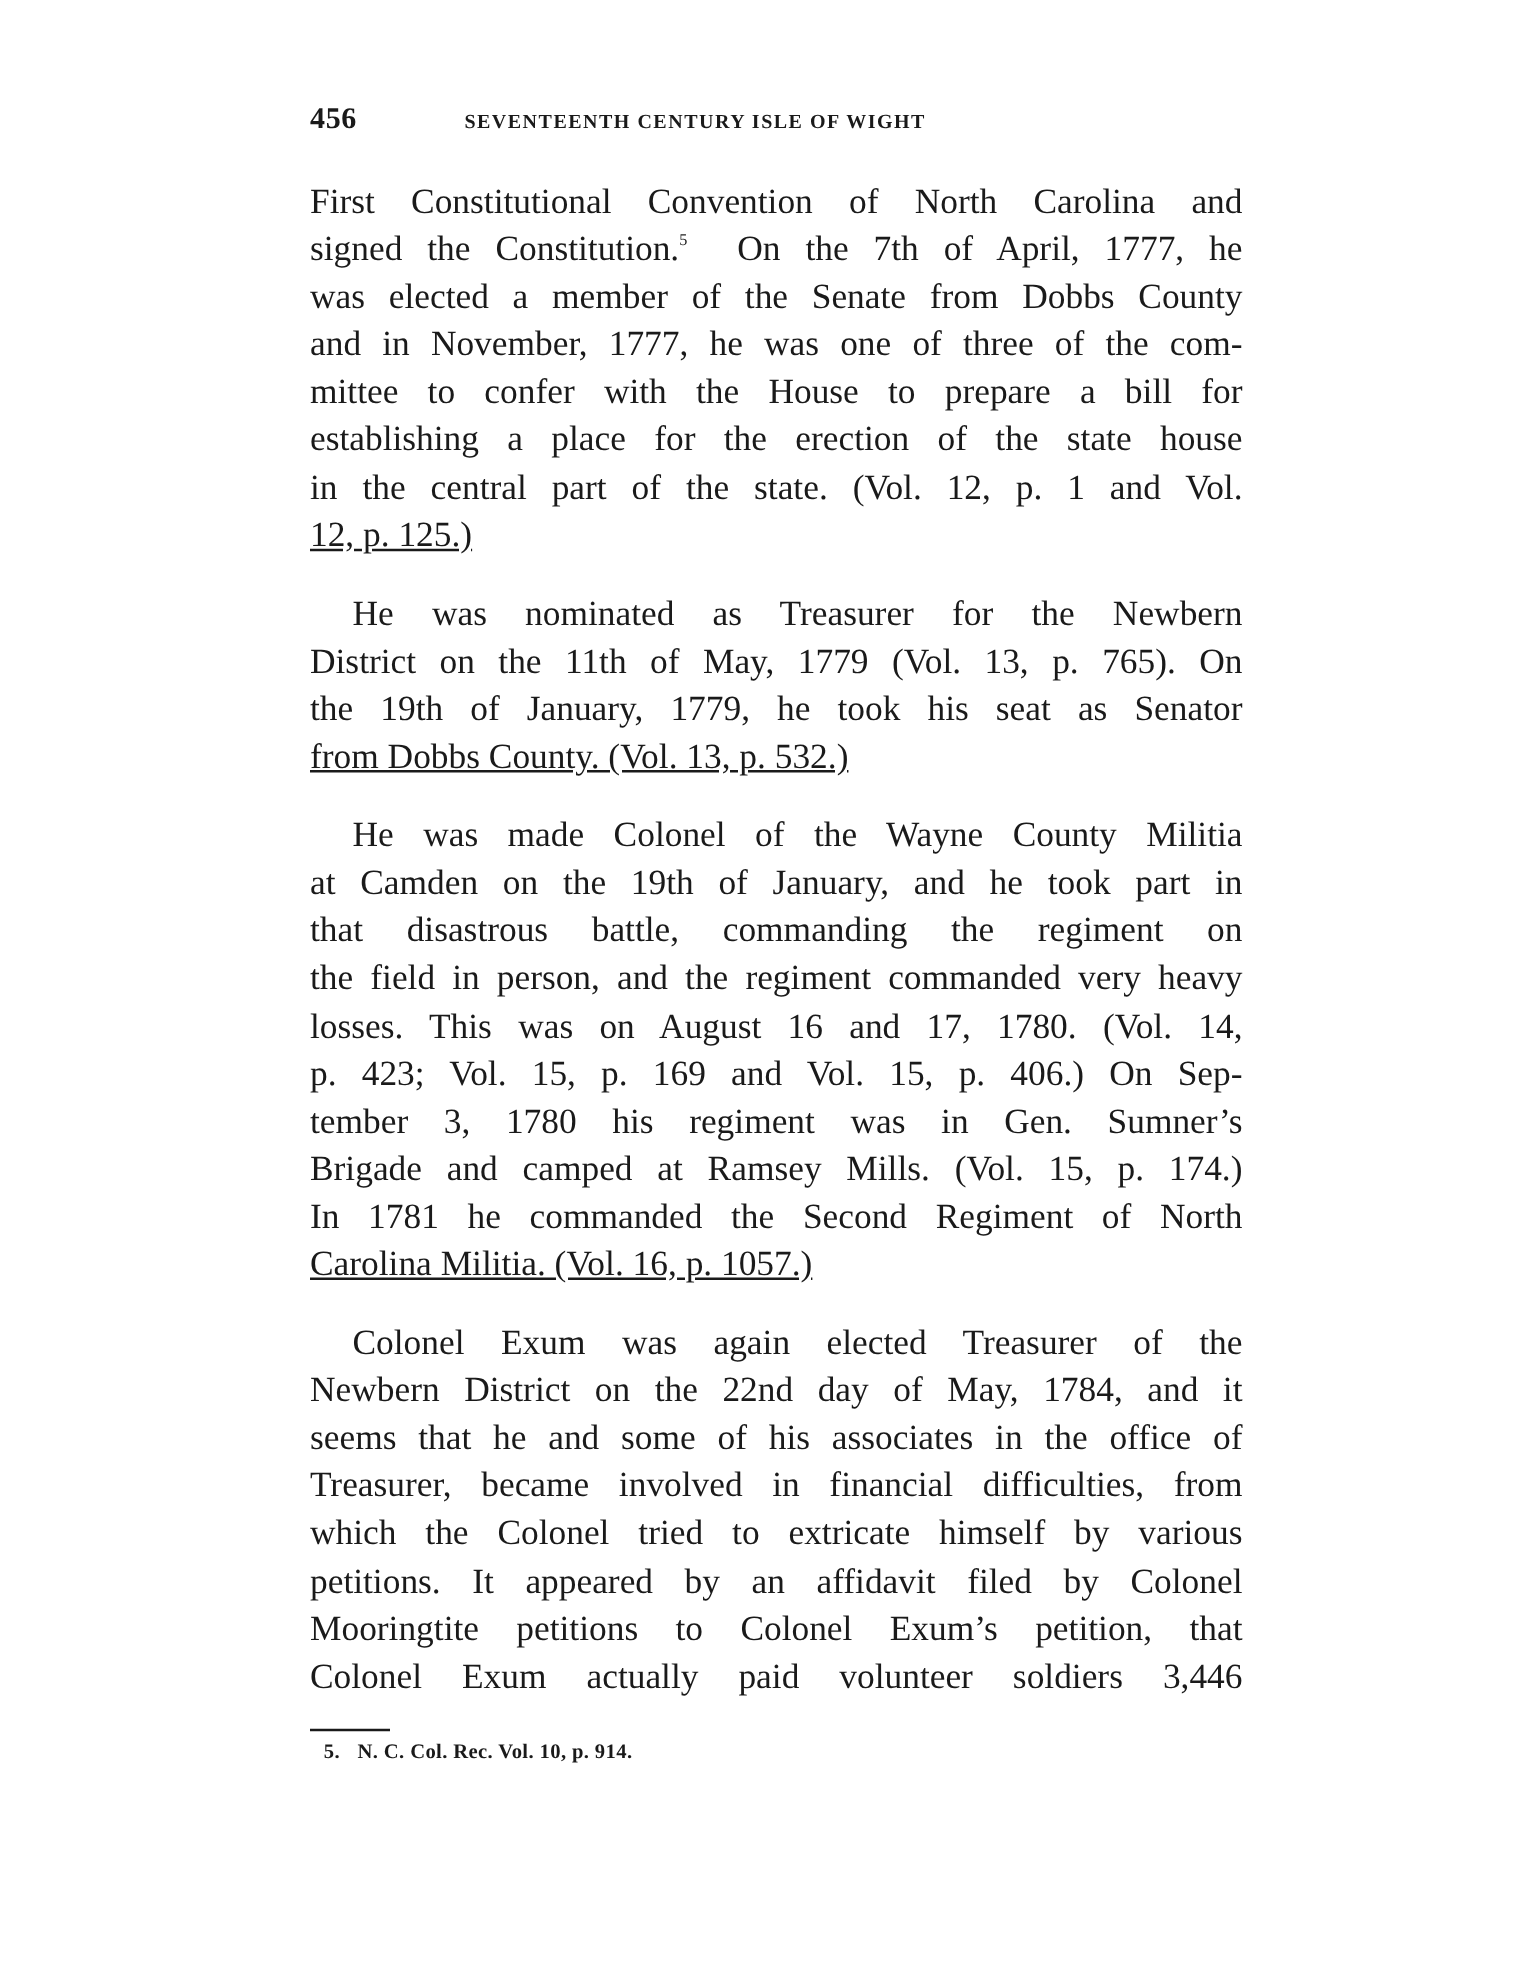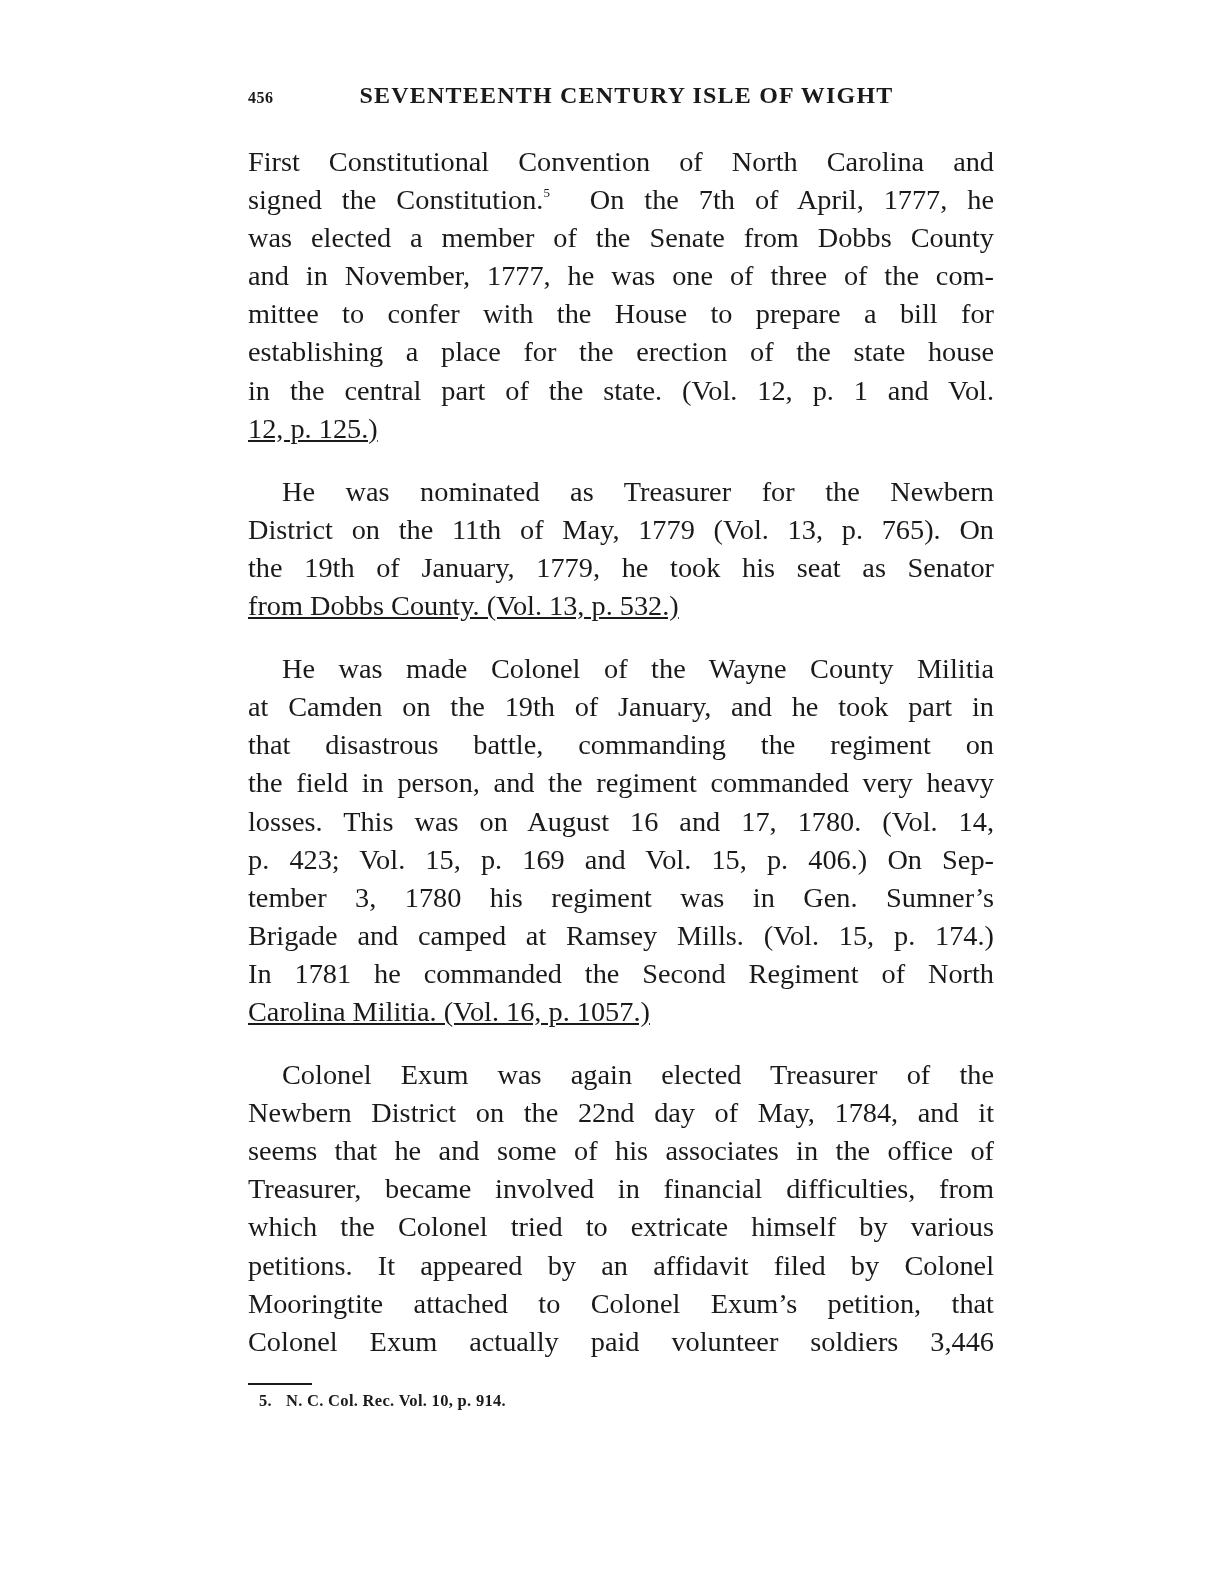--- a/index.html
+++ b/index.html
@@ -19,26 +19,26 @@
       position: absolute;
       left: 248px;
       top: 82px;
       width: 750px;
       height: 30px;
       display: flex;
       align-items: baseline;
       font-weight: bold;
     }
     .page-number {
-      font-size: 16px;
+      font-size: 24px;
       letter-spacing: 0.5px;
     }
     .running-title {
       margin-left: 86px;
-      font-size: 24px;
+      font-size: 16px;
       letter-spacing: 1.2px;
     }
     .body-text {
       position: absolute;
       left: 248px;
       top: 143px;
       width: 746px;
       font-size: 28.3px;
       line-height: 38.1px;
     }
@@ -135,21 +135,21 @@
     <span class="line last">Carolina Militia.  (Vol. 16, p. 1057.)</span>
   </div>
 
   <div class="para indent">
     <span class="line">Colonel Exum was again elected Treasurer of the</span>
     <span class="line">Newbern District on the 22nd day of May, 1784, and it</span>
     <span class="line">seems that he and some of his associates in the office of</span>
     <span class="line">Treasurer, became involved in financial difficulties, from</span>
     <span class="line">which the Colonel tried to extricate himself by various</span>
     <span class="line">petitions.  It appeared by an affidavit filed by Colonel</span>
-    <span class="line">Mooringtite attached to Colonel Exum’s petition, that</span>
+    <span class="line">Mooringtite petitions to Colonel Exum’s petition, that</span>
     <span class="line">Colonel Exum actually paid volunteer soldiers 3,446</span>
   </div>
 </div>
 
 <div class="footnote-rule"></div>
 <div class="footnote">
   <span class="fn-num">5.</span><span>N. C. Col. Rec. Vol. 10, p. 914.</span>
 </div>
 
 </body></html>

